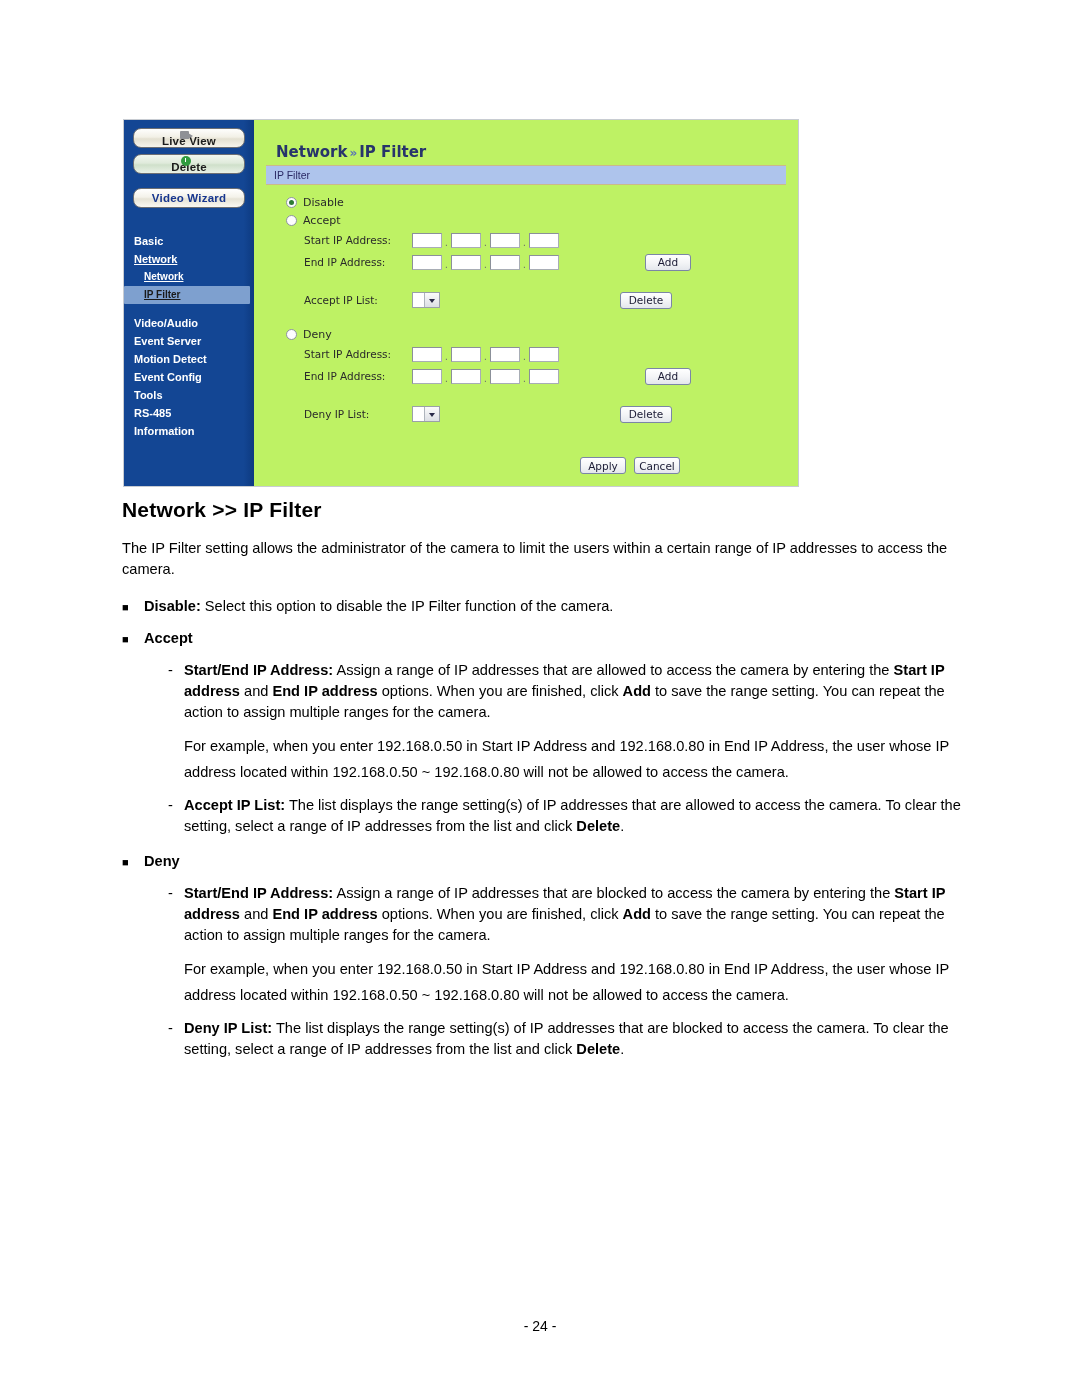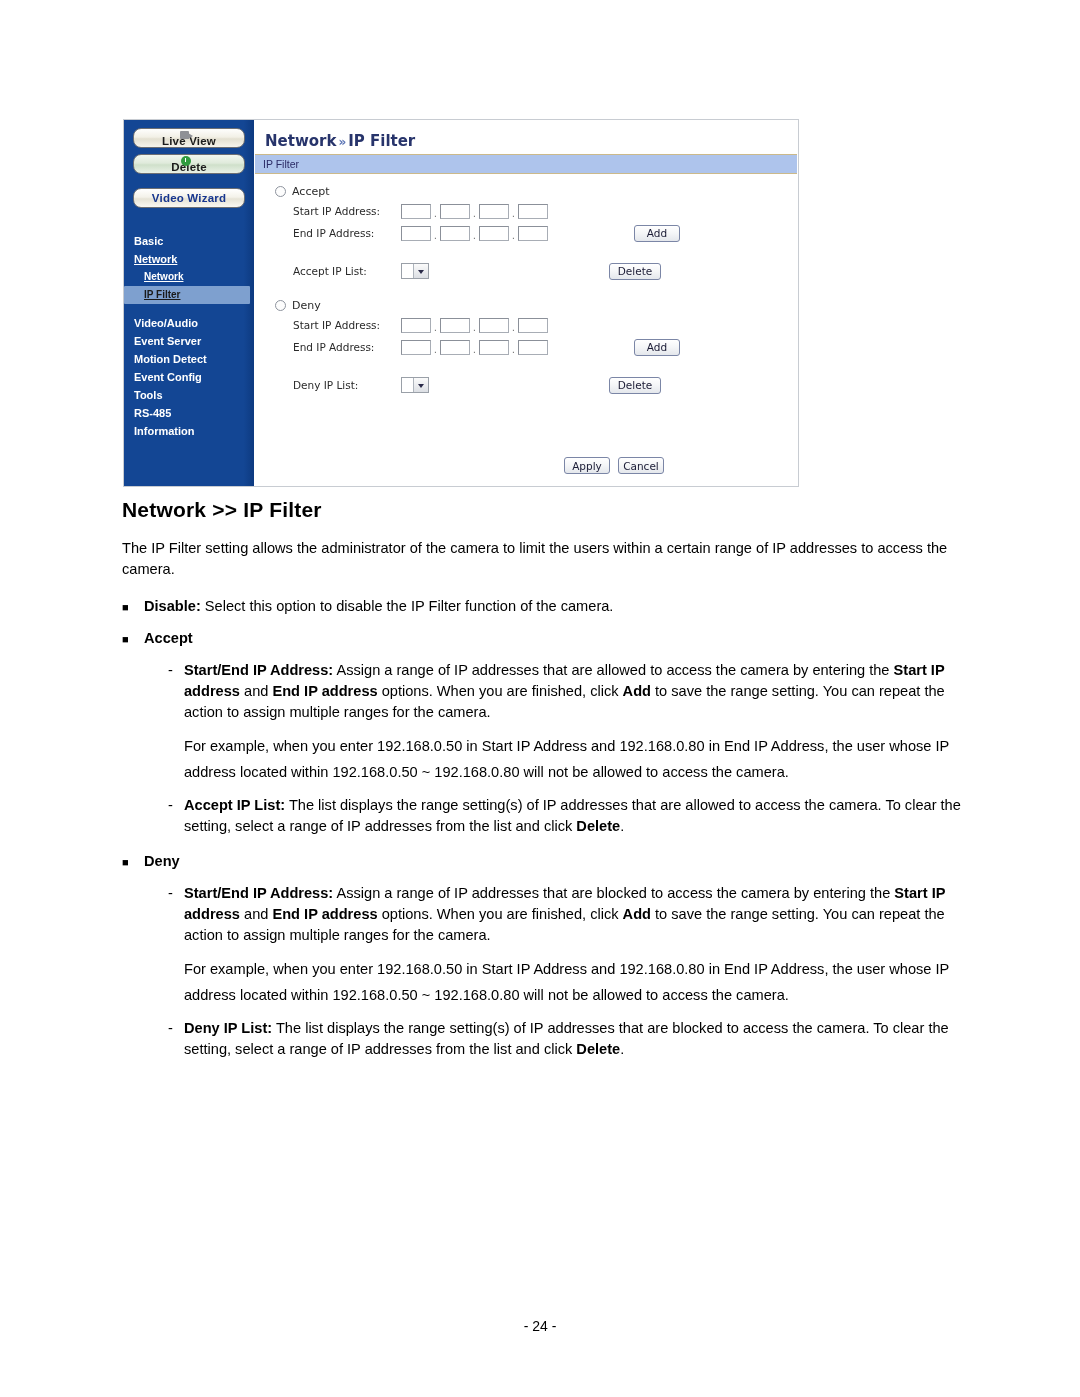--- a/index.html
+++ b/index.html
@@ -123,23 +123,23 @@
     background: #7ea0cf;
     color: #1a1a1a;
     margin-right: 4px;
     border-radius: 1px;
   }
   .nav-gap { height: 10px; }
 
   
   .shot-main {
     flex: 1;
-    background: #ffffff;
+    background: #bef264;
     position: relative;
-    padding: 1px;
+    padding: 12px;
   }
   .shot-title {
     font-size: 15px;
     font-weight: bold;
     color: #27346b;
     padding: 11px 0 4px 10px;
     font-family: "DejaVu Sans", sans-serif;
   }
   .shot-title .chev {
     color: #5a74b5;
@@ -262,21 +262,21 @@
     color: #1b1b35;
     display: flex;
     align-items: center;
     justify-content: center;
     font-family: "DejaVu Sans", sans-serif;
     box-sizing: border-box;
   }
   .btn.wide { width: 52px; }
   .footer-btns {
     position: absolute;
-    right: 134px;
+    right: 118px;
     bottom: 12px;
     display: flex;
     gap: 8px;
   }
 
   
   .doc {
     position: absolute;
     left: 120px;
     top: 498px;
@@ -372,20 +372,24 @@
   </div>
 
   <div class="shot-main">
     <div class="shot-title">
       <span>Network</span><span class="chev">»</span><span>IP Filter</span>
     </div>
     <div class="band">IP Filter</div>
 
     <div class="form-area">
 
+      <div class="radio-row">
+        <span class="radio on"></span>
+        <span class="radio-label">Disable</span>
+      </div>
 
       <div class="radio-row">
         <span class="radio"></span>
         <span class="radio-label">Accept</span>
       </div>
 
       <div class="field-row">
         <span class="field-label">Start IP Address:</span>
         <span class="octets">
           <input class="octet" type="text" style="">

